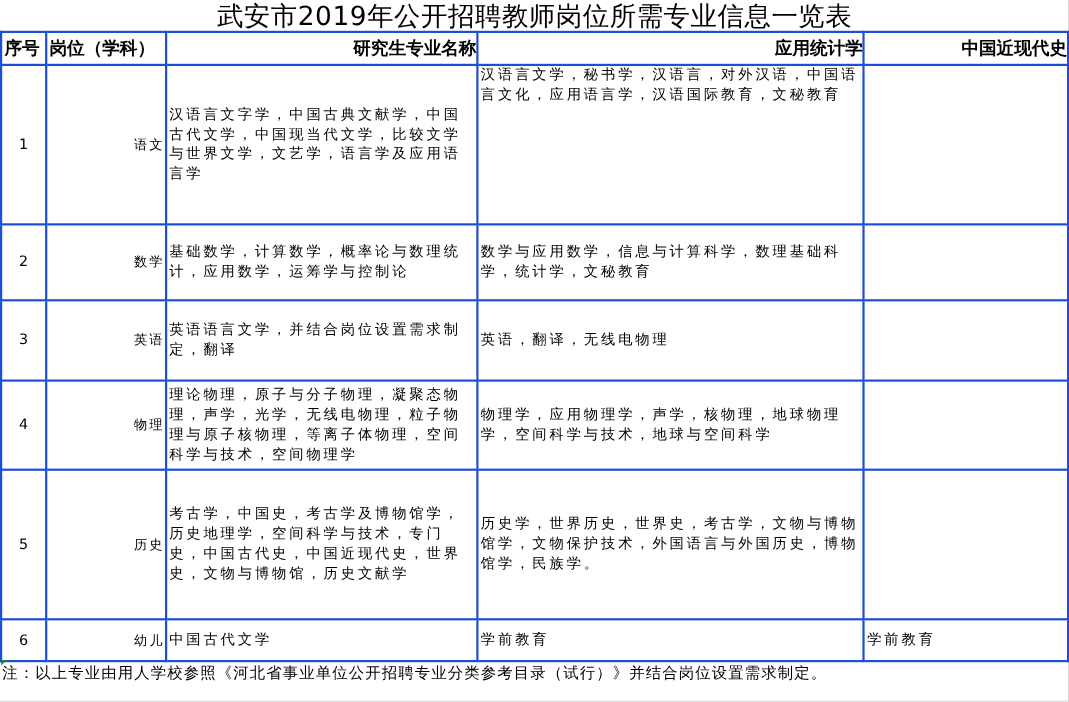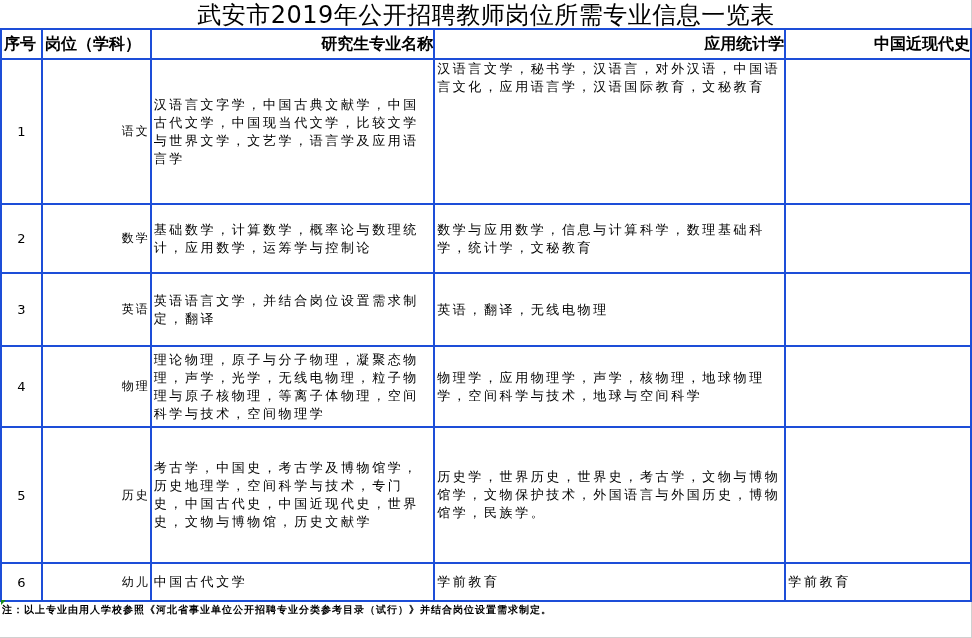--- a/index.html
+++ b/index.html
@@ -20,21 +20,21 @@
   td, th {
     border:2px solid #1d4ed8; padding:0; box-sizing:border-box;
   }
   th { font-size:16px; font-weight:bold; height:30px; text-align:right; vertical-align:middle; }
   th.left { text-align:left; padding-left:2px; }
   td { font-size:13px; vertical-align:middle; }
   td.num { text-align:center; font-size:13px; }
   td.subj { text-align:right; font-size:12px; letter-spacing:2px; }
   td.text { text-align:left; padding:0 2px 0 2px; line-height:18px; letter-spacing:2.6px; word-break:break-all; }
   .note {
-    position:absolute; left:2px; top:603px; font-size:10px; font-weight:bold; letter-spacing:1px;
+    position:absolute; left:2px; top:603px; font-size:14px; font-weight:normal; letter-spacing:1px;
   }
   .corner-mark { position:absolute; left:1px; top:600px; width:0; height:0; border-top:5px solid #1a8a1a; border-right:5px solid transparent; }
 </style>
 </head>
 <body>
 
 <div class="page-frame"></div>
 
 <div class="title">武安市2019年公开招聘教师岗位所需专业信息一览表</div>
 

